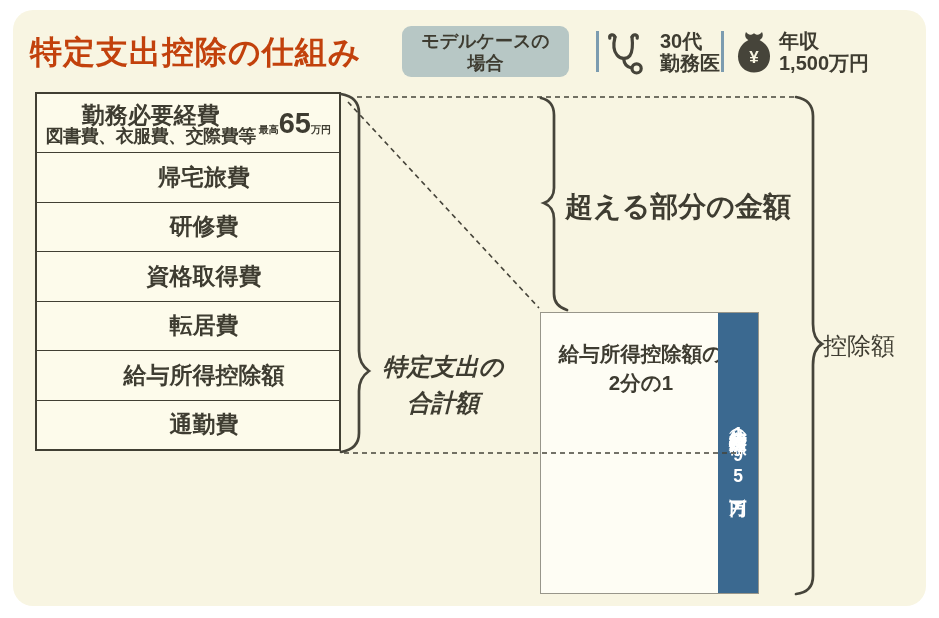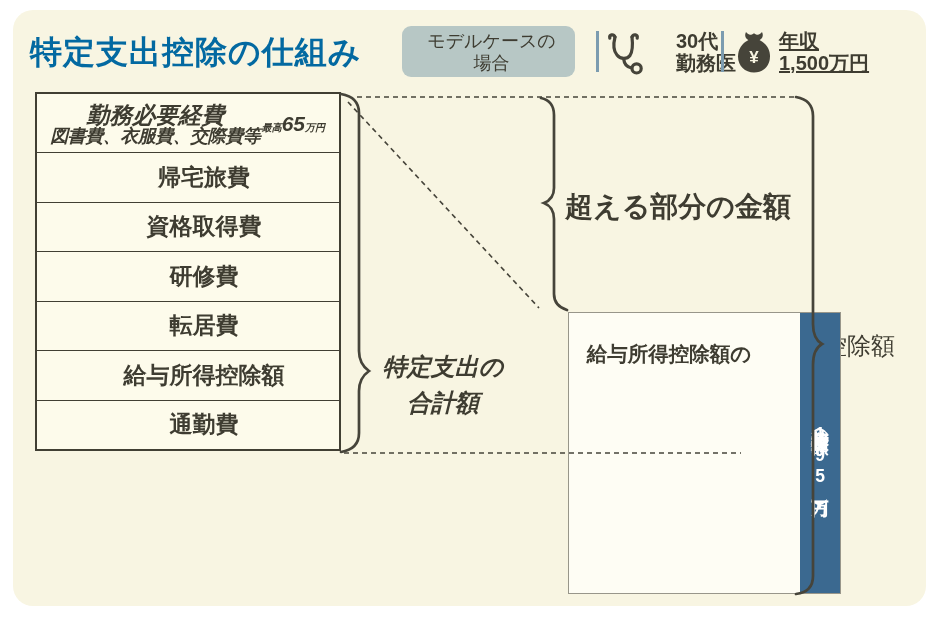--- a/index.html
+++ b/index.html
@@ -18,81 +18,81 @@
   .panel{
     position:absolute;
     left:13px;top:10px;width:913px;height:596px;
     background:#F8F5E2;
     border-radius:20px;
   }
   
   .title{
     position:absolute;left:30px;top:31px;
     font-size:32px;font-weight:bold;letter-spacing:1px;
-    color:#0369a1;
+    color:#c2410c;
   }
   .badge{
     position:absolute;left:402px;top:26px;width:167px;height:51px;
     background:#B7C7C5;border-radius:9px;
     display:flex;flex-direction:column;align-items:center;justify-content:center;
-    font-size:18px;font-weight:normal;line-height:22px;padding-left:6px;
+    font-size:18px;font-weight:bold;line-height:22px;
   }
   .vsep{
     position:absolute;top:31px;width:3px;height:41px;background:#7C9CB0;
   }
   .sep1{left:596px;}
   .sep2{left:721px;}
   .icon-box{position:absolute;}
   .stetho{left:603px;top:30px;}
   .bag{left:735px;top:32px;}
   .prof{
     position:absolute;top:30px;
     font-size:20px;font-weight:bold;line-height:22px;white-space:nowrap;
   }
-  .prof1{left:676px;}
-  .prof2{left:779px;text-decoration:underline;}
+  .prof1{left:660px;}
+  .prof2{left:779px;}
   
   .list{
     position:absolute;left:35px;top:92px;width:306px;height:359px;
     background:#FDFBEB;
     border:2.5px solid #413F33;
     box-sizing:border-box;
     display:flex;flex-direction:column;
   }
   .row{
     flex:1;display:flex;align-items:center;justify-content:center;
     border-top:1.5px solid #413F33;
     font-size:23px;font-weight:bold;padding-left:32px;
   }
   .row-head{
     flex:none;height:58px;border-top:none;
-    display:flex;align-items:center;padding:0 12px;font-style:italic;
+    display:flex;align-items:center;padding:0 6px;
   }
   .row-head-main{flex:1;text-align:center;}
   .row-head-title{font-size:23px;line-height:25px;font-weight:bold;}
   .row-head-sub{font-size:18px;line-height:16px;font-weight:bold;letter-spacing:-0.5px;}
   .row-head-cap{white-space:nowrap;padding-right:2px;}
   .cap-small{font-size:10px;font-weight:bold;}
-  .cap-big{font-size:21px;font-weight:bold;text-align:center;}
+  .cap-big{font-size:29px;font-weight:bold;text-align:center;}
   
   .total-label{
     position:absolute;left:363px;top:349px;width:160px;
     text-align:center;font-size:24px;font-weight:bold;line-height:36px;font-style:italic;
   }
   .excess-label{
     position:absolute;left:565px;top:188px;
     font-size:28px;font-weight:bold;white-space:nowrap;
   }
   .deduction-label{
     position:absolute;left:823px;top:330px;
     font-size:24px;font-weight:normal;white-space:nowrap;
   }
   
   .half-box{
-    position:absolute;left:568px;top:312px;width:273px;height:282px;
+    position:absolute;left:540px;top:312px;width:219px;height:282px;
     background:#FEFDF4;
     border:1.5px solid #98968A;
     box-sizing:border-box;
   }
   .half-box-text{
     position:absolute;left:0;top:26px;width:200px;
     text-align:center;font-size:20.5px;font-weight:bold;line-height:29px;
   }
   .blue-bar{
     position:absolute;right:0;top:0;height:100%;width:40px;
@@ -162,39 +162,40 @@
     <div class="row row-head">
       <div class="row-head-main">
         <div class="row-head-title">勤務必要経費</div>
         <div class="row-head-sub">図書費、衣服費、交際費等</div>
       </div>
       <div class="row-head-cap">
         <span class="cap-small">最高</span><span class="cap-big">65</span><span class="cap-small">万円</span>
       </div>
     </div>
     <div class="row">帰宅旅費</div>
+    <div class="row">研修費</div>
     <div class="row">資格取得費</div>
-    <div class="row">研修費</div>
     <div class="row">転居費</div>
     <div class="row">給与所得控除額</div>
     <div class="row">通勤費</div>
   </div>
 
   <div class="total-label">
     <div>特定支出の</div>
     <div>合計額</div>
   </div>
 
   <div class="excess-label">超える部分の金額</div>
 
   <div class="deduction-label">控除額</div>
 
   <div class="half-box">
     <div class="half-box-text">
       <div>給与所得控除額の</div>
+      <div>2分の1</div>
     </div>
     <div class="blue-bar">
       <span class="blue-bar-text">給与所得控除額︵195万円︶</span>
     </div>
   </div>
 
   <svg class="overlay" viewBox="0 0 939 618">
     <g fill="none" stroke="#46443A" stroke-width="2.7" stroke-linecap="round">
       <path d="M 341 94 Q 359 97 359 113 L 359 351 Q 359 364 369 371 Q 359 378 359 391 L 359 433 Q 359 449 341 452"></path>
       <path d="M 541 98 Q 554 101 554 115 L 554 188 Q 554 199 544 203 Q 554 207 554 219 L 554 294 Q 554 306 567 310"></path>

